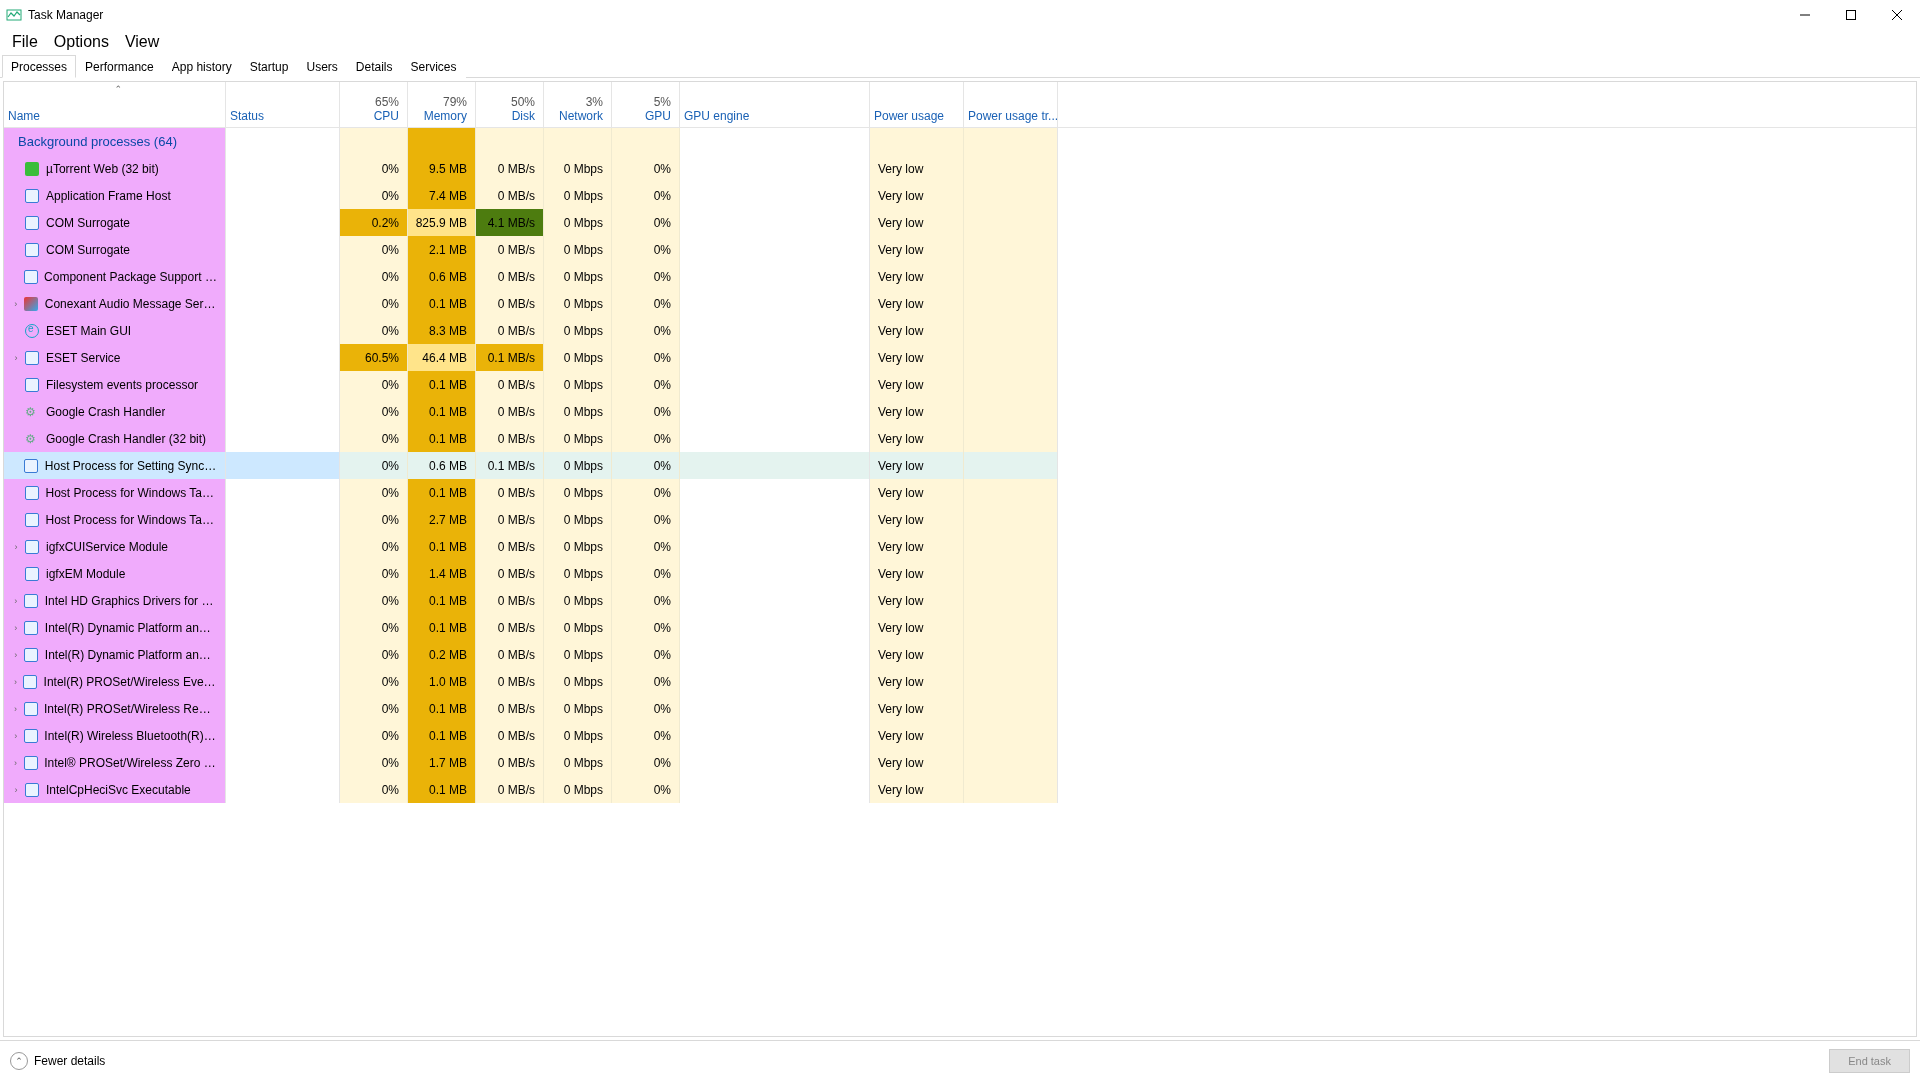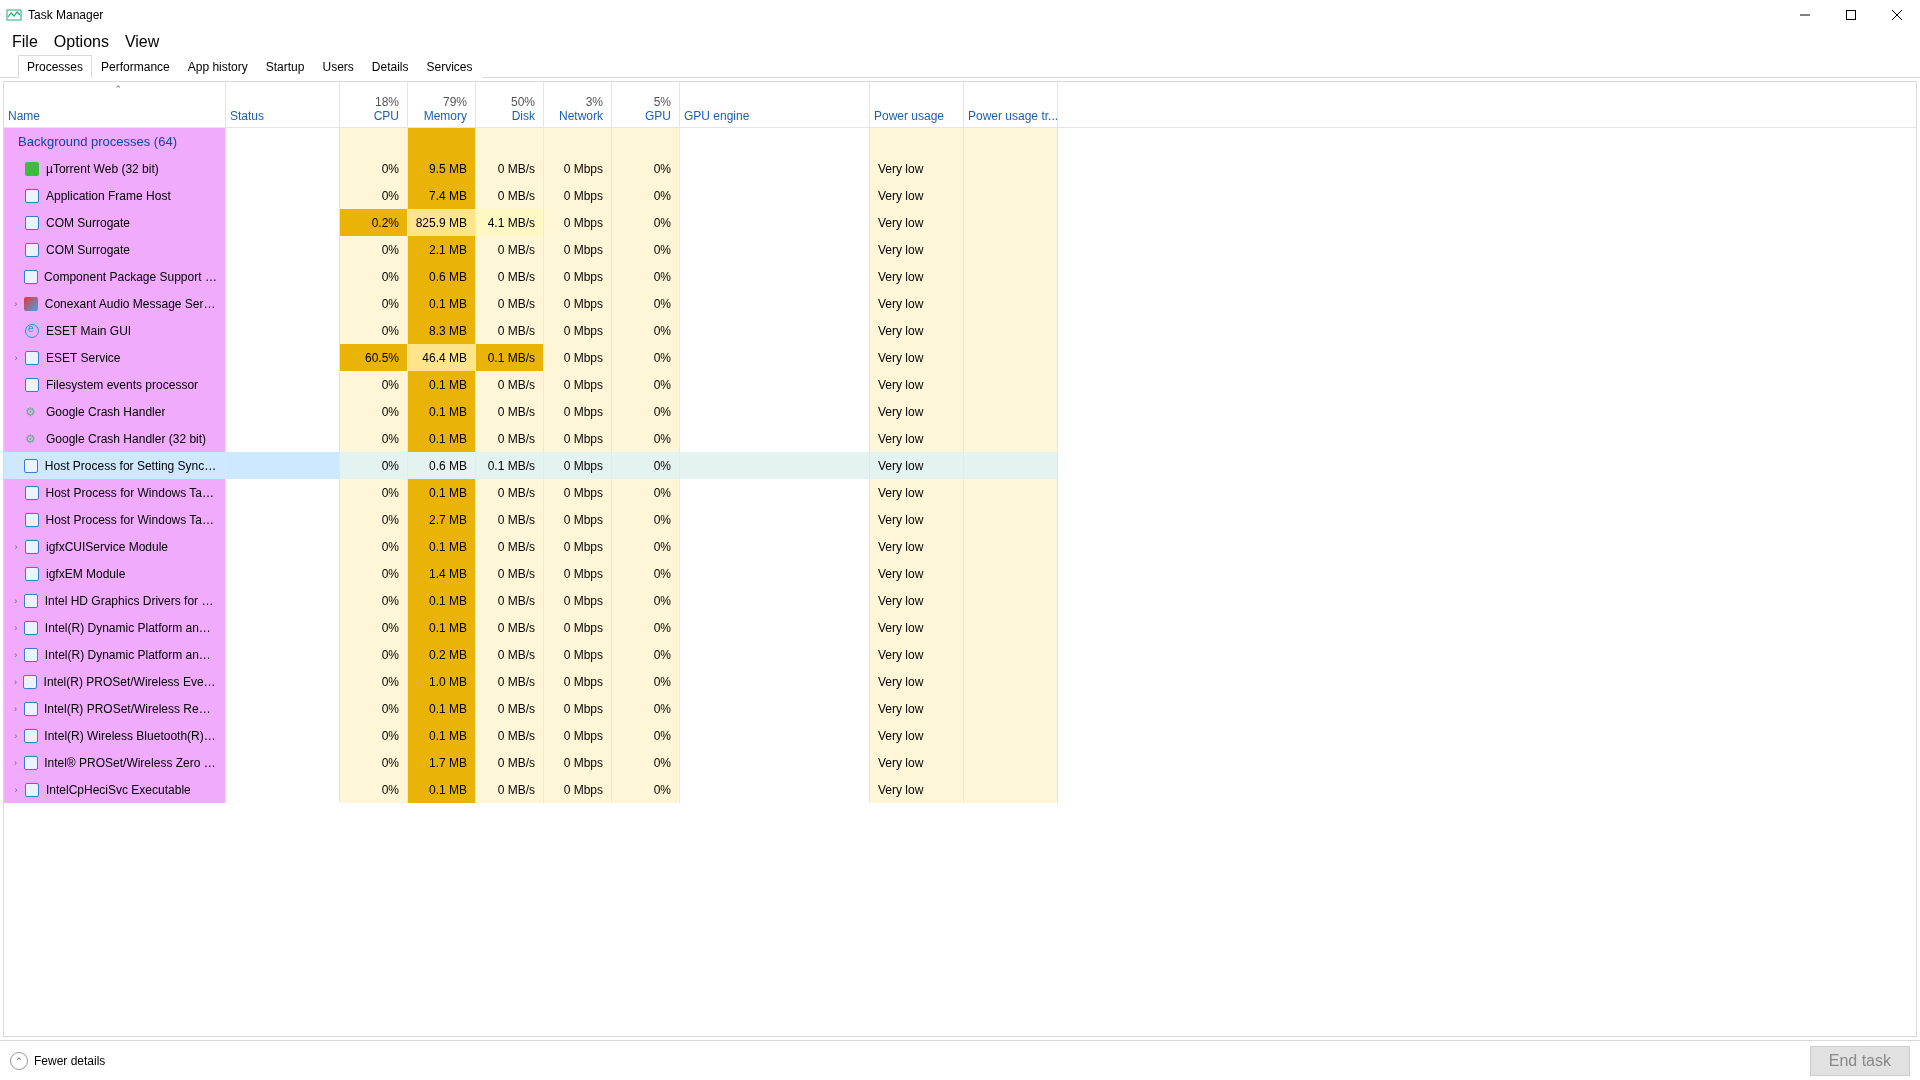--- a/index.html
+++ b/index.html
@@ -39,21 +39,21 @@
   display: flex; align-items: center;
   padding: 0 4px;
   font-size: 16px;
 }
 .menu-bar .menu-item { padding: 3px 8px; }
 
 .tabs {
   height: 24px;
   display: flex;
   border-bottom: 1px solid #d9d9d9;
-  padding-left: 18px;
+  padding-left: 2px;
 }
 .tabs .tab {
   padding: 4px 8px 3px 8px;
   font-size: 12px;
   border: 1px solid transparent;
   border-bottom: none;
   position: relative;
   top: 1px;
   background: #fff;
 }
@@ -151,21 +151,21 @@
 .row .cell.mem { width: 68px; }
 .row .cell.disk { width: 68px; }
 .row .cell.net { width: 68px; }
 .row .cell.gpu { width: 68px; }
 .row .cell.gpueng { width: 190px; border-right:1px solid #e5e5e5;}
 .row .cell.pwr { width: 94px; justify-content:flex-start; padding-left:8px;}
 .row .cell.pwrt { width: 94px; border-right:1px solid #e5e5e5;}
 .row .cell.heat { background:#fff6d8; }
 .row .cell.heat1 { background:#eab308; }
 .row .cell.heat2 { background:#ffe48a; }
-.row .cell.heatDisk { background:#fef9c3; }
+.row .cell.heatDisk { background:#4d7c0f; }
 .row.selected .cell.name, .row.selected .cell.status { background:#cde8ff; }
 .row.selected .cell { background:#e4f3ef !important; }
 .row.selected .cell.name, .row.selected .cell.status { background:#cde8ff !important; }
 
 .group-title {
   color:#0a49a6; font-size:13px; padding-left:8px;
 }
 .expander {
   width:12px; color:#666; font-size:9px; display:inline-flex; justify-content:center;
 }
@@ -189,21 +189,21 @@
 .fewer .circle {
   width:18px;height:18px;border:1px solid #999;border-radius:50%;
   display:flex;align-items:center;justify-content:center;font-size:9px;color:#555;
 }
 .end-task {
   margin-left:auto;
   padding: 5px 18px;
   border:1px solid #ccc;
   background:#e1e1e1;
   color:#888;
-  font-size:16px;
+  font-size:11px;
 }
 
 
 .ico-box { width:14px;height:14px;border:1px solid #3a7bd5;background:#eaf3ff;display:inline-block;border-radius:2px;}
 .ico-green { width:14px;height:14px;background:#3abd3a;display:inline-block;border-radius:2px;}
 .ico-eset { width:14px;height:14px;border:1px solid #15a3c7;border-radius:50%;display:inline-block;position:relative;}
 .ico-eset::after{content:"e";position:absolute;left:2px;top:-2px;font-size:10px;color:#15a3c7;}
 .ico-gear { width:14px;height:14px;display:inline-block;position:relative;}
 .ico-gear::after{content:"⚙";font-size:12px;color:#6a8;}
 .ico-mix {width:14px;height:14px;display:inline-block;background:linear-gradient(135deg,#e33,#3ae);border-radius:2px;}
@@ -261,21 +261,21 @@
 
       <div class="header-row">
         <div class="hcell name-col left">
           <span class="sort">⌃</span>
           <span class="lbl">Name</span>
         </div>
         <div class="hcell status-col left">
             <span class="lbl">Status</span>
           </div>
         <div class="hcell cpu-col">
-            <span class="pct">18%</span>
+            <span class="pct">65%</span>
             <span class="lbl">CPU</span>
           </div>
         <div class="hcell mem-col">
             <span class="pct">79%</span>
             <span class="lbl">Memory</span>
           </div>
         <div class="hcell disk-col">
             <span class="pct">50%</span>
             <span class="lbl">Disk</span>
           </div>

